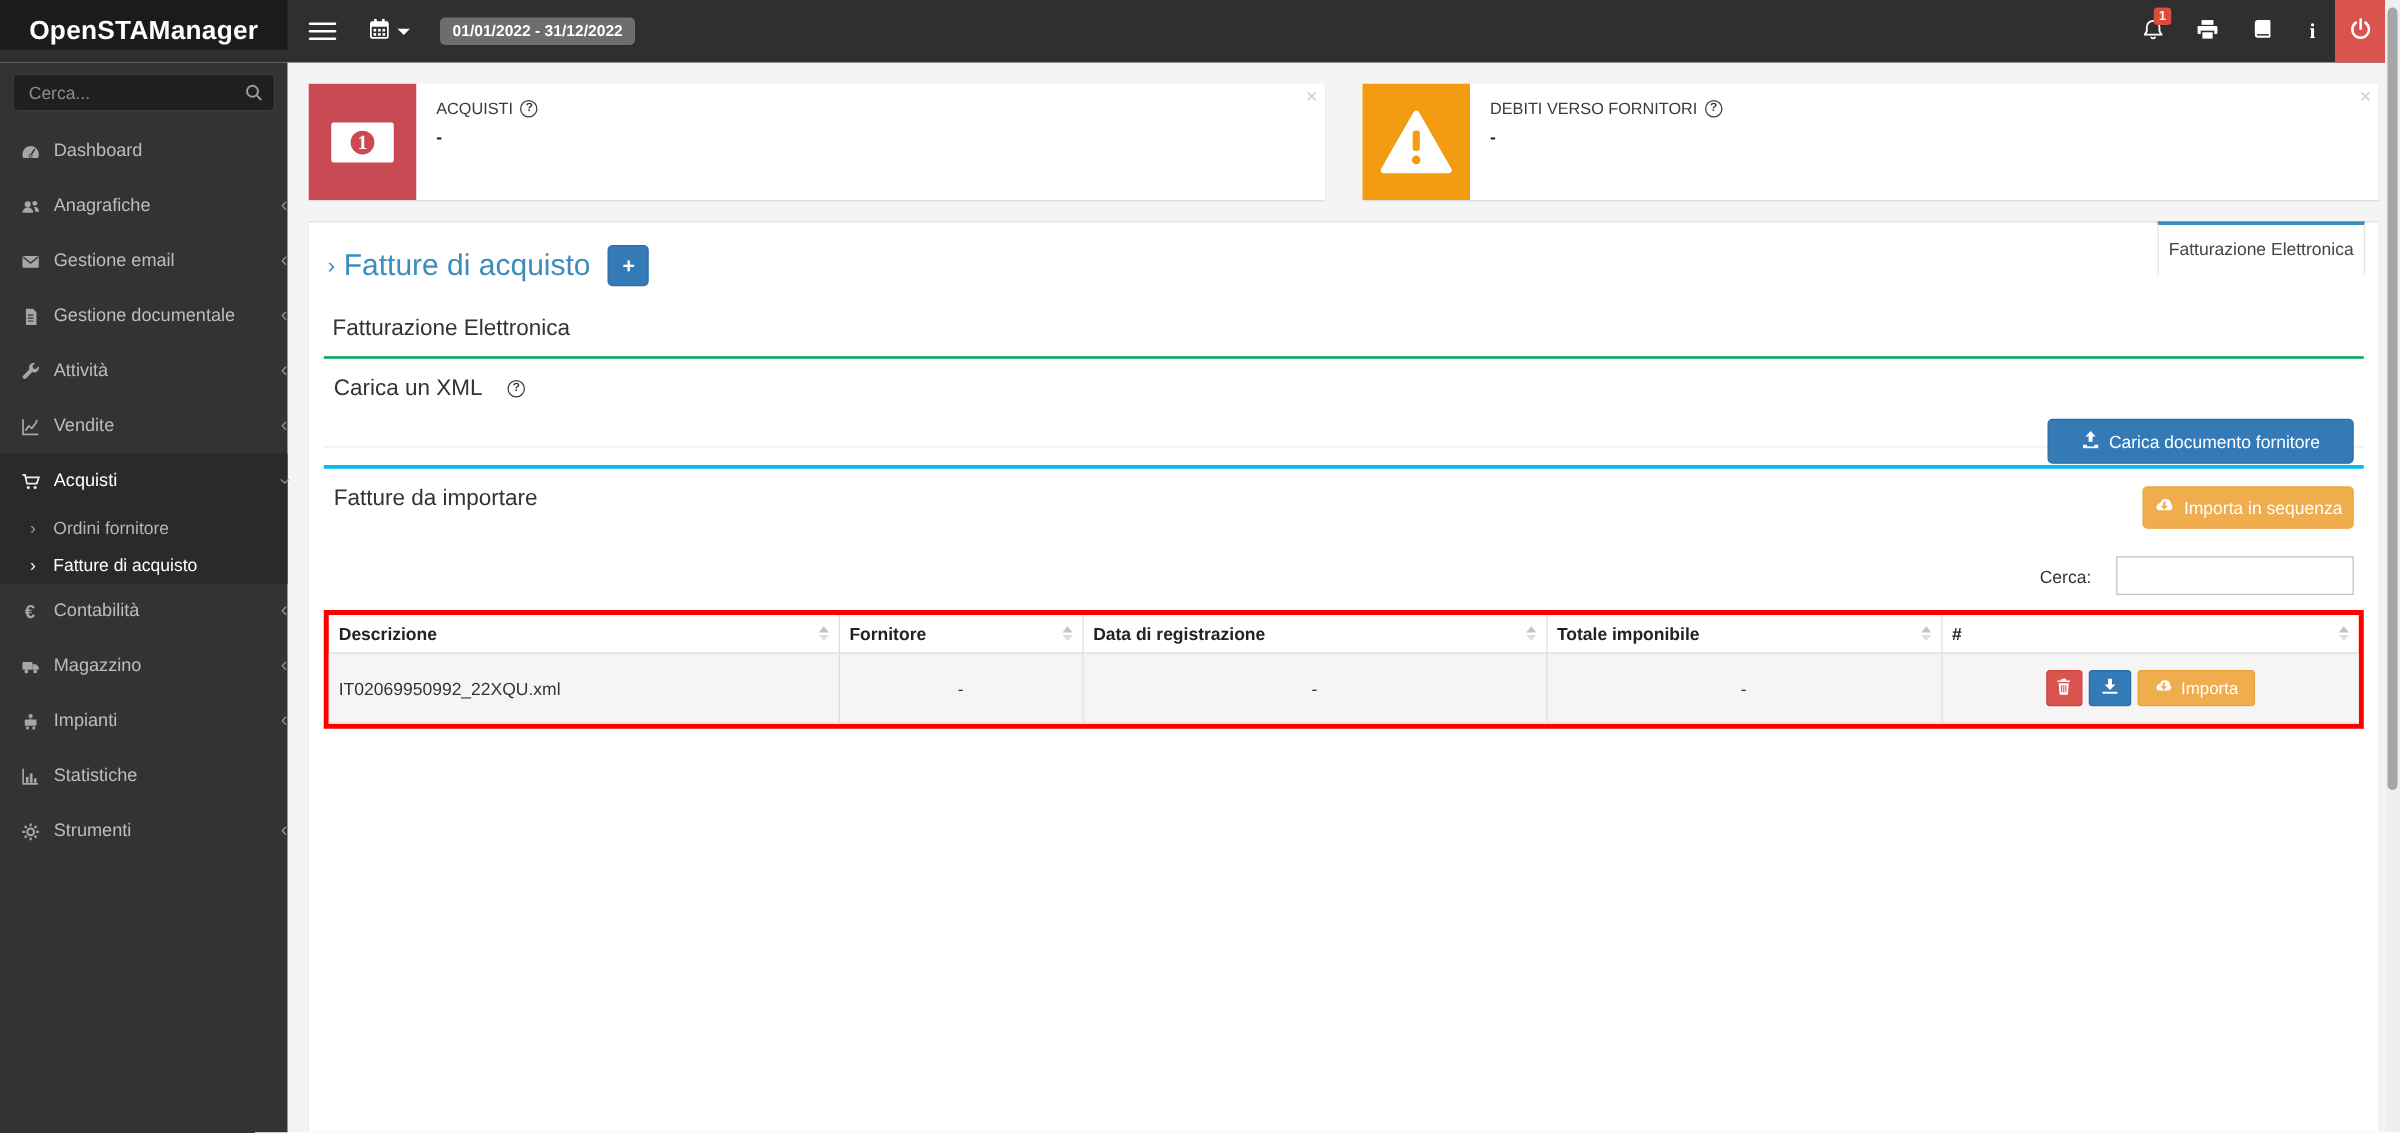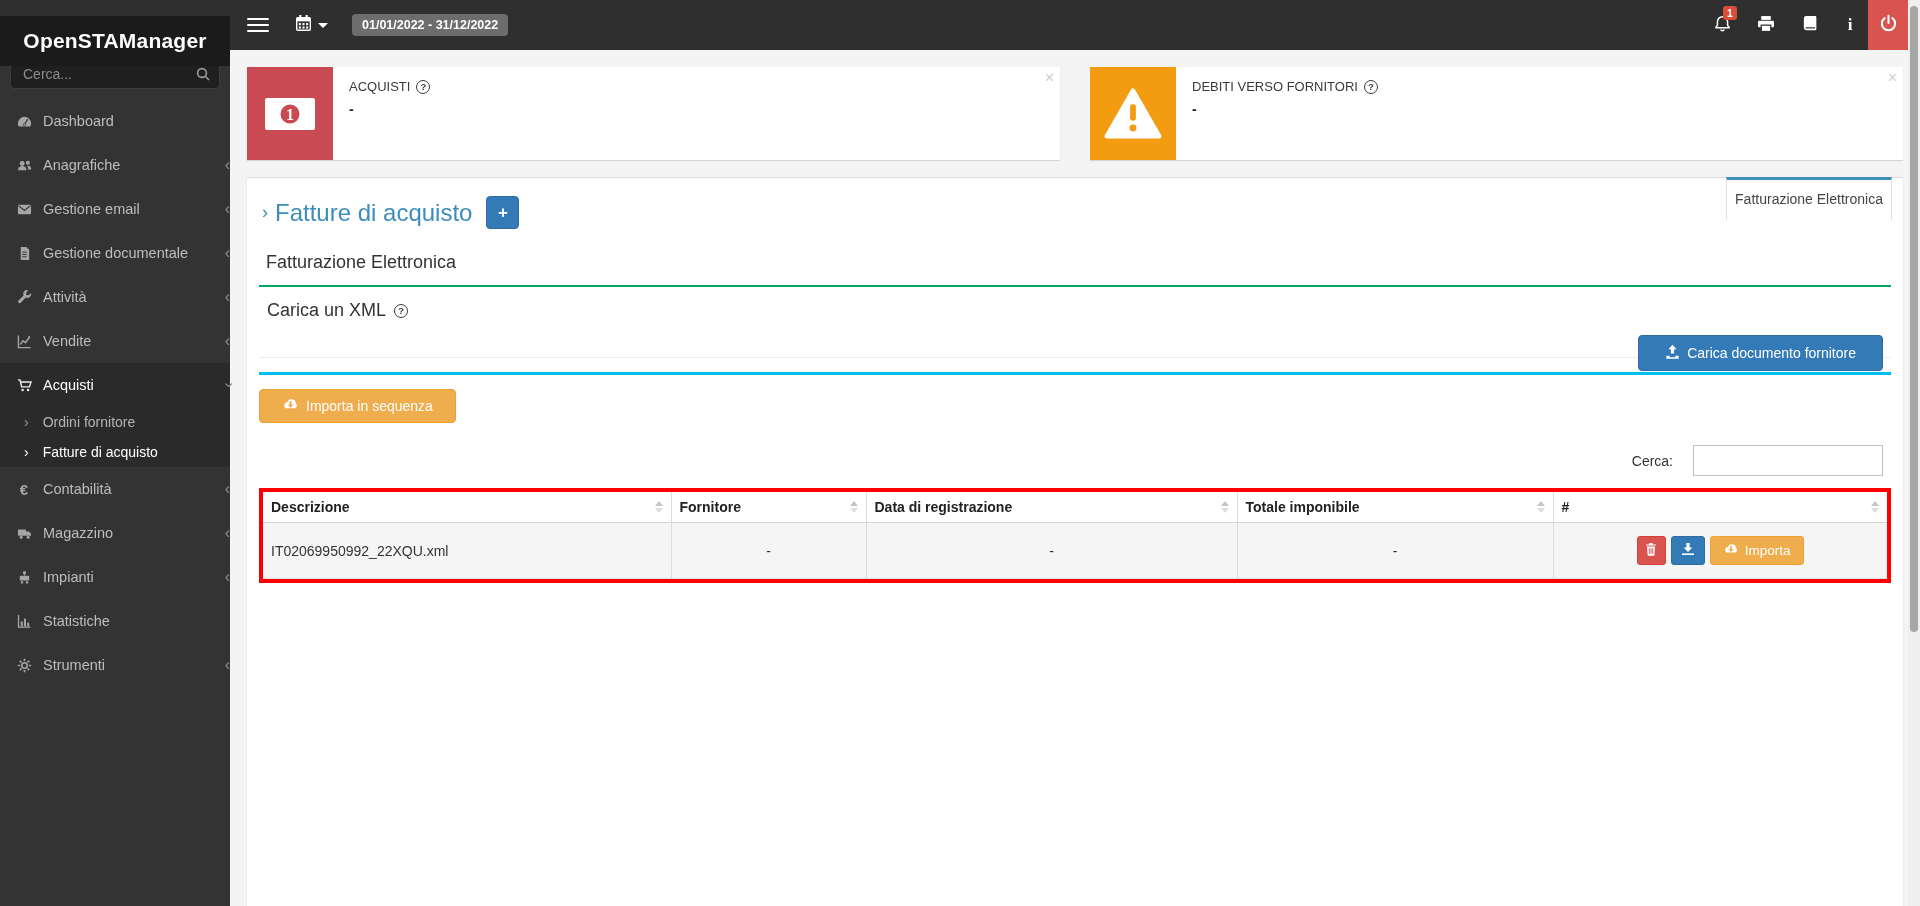--- a/index.html
+++ b/index.html
@@ -2,21 +2,21 @@
 <html><head>
 <meta charset="utf-8">
 <style>
   * { margin:0; padding:0; box-sizing:border-box; }
   html,body { width:1920px; height:906px; overflow:hidden; background:#fff;
               font-family:"Liberation Sans","DejaVu Sans",sans-serif; font-size:14px; color:#333; }
   .stage { position:relative; width:1920px; height:906px; }
 
   
   .navbar { position:absolute; top:0; left:0; width:1920px; height:50px; background:#2f2f2f; z-index:20; }
-  .logo { position:absolute; left:0; top:16px; width:230px; height:50px; background:#1b1b1b;
+  .logo { position:absolute; left:0; top:0; width:230px; height:40px; background:#1b1b1b;
           color:#fff; font-size:21px; font-weight:bold; line-height:50px; text-align:center; letter-spacing:.2px; cursor:pointer; }
   .nav-left { position:absolute; left:230px; top:0; height:50px; display:flex; align-items:center; }
   .burger { margin-left:17px; width:22px; height:50px; display:flex; flex-direction:column; justify-content:center; gap:3.5px; cursor:pointer; }
   .burger i { display:block; height:2.6px; background:#fff; border-radius:1px; }
   .cal-group { margin-left:26px; display:flex; align-items:center; gap:6px; cursor:pointer; height:50px; }
   .caret-down { width:0; height:0; border-left:5px solid transparent; border-right:5px solid transparent; border-top:5px solid #fff; }
   .date-badge { margin-left:24px; background:#6d6d6d; color:#fff; font-weight:bold; font-size:12.5px;
                 padding:4px 10px; border-radius:4px; cursor:pointer; white-space:nowrap; }
   .nav-right { position:absolute; right:12px; top:0; height:50px; display:flex; }
   .nav-ico { width:44px; height:50px; display:flex; align-items:center; justify-content:center; position:relative; cursor:pointer; }
@@ -75,32 +75,32 @@
   .title-row { height:56px; padding:13px 15px 0; display:flex; align-items:center; }
   .bc-ar { color:#3c8dbc; font-size:18px; margin-right:7px; }
   .page-title { color:#3c8dbc; font-size:24px; font-weight:normal; }
   .plus-btn { margin-left:14px; width:33px; height:33px; background:#337ab7; border:1px solid #2e6da4; border-radius:4px;
               color:#fff; font-size:17px; font-weight:bold; display:flex; align-items:center; justify-content:center; cursor:pointer; }
   .section-h { margin:18px 0 12px; padding-left:19px; font-size:18px; font-weight:normal; color:#333; }
 
   .panel { margin:0 12px; background:#fff; position:relative; }
   .panel.green { border-top:2px solid #00a65a; border-bottom:1px solid #ededed; }
   .panel.cyan { border-top:3px solid #00c0ef; margin-top:14px; }
-  .panel-h { font-size:18px; color:#333; padding:13px 8px 10px; display:flex; align-items:center; gap:8px; }
+  .panel-h { font-size:18px; color:#333; padding:13px 8px 10px; display:flex; align-items:center; gap:20px; }
   .panel-h-row { display:flex; align-items:flex-start; justify-content:space-between; padding-right:8px; }
   .upload-body { padding:8px 8px 18px; position:relative; }
   .file-input { display:flex; align-items:center; width:1204px; height:35px; border:1px solid #bfbfbf; border-radius:3px;
                 background:#fff; padding:0 8px; gap:11px; cursor:pointer; }
   .browse-btn { border:1px solid #9c9ca3; background:#f6f6f6; border-radius:4px; padding:3px 11px; font-size:13.5px; color:#000; cursor:pointer; }
   .nofile { color:#555; font-size:14px; }
   .btn { display:inline-flex; align-items:center; gap:7px; border-radius:4px; color:#fff; font-size:14px; cursor:pointer; }
   .btn.blue { background:#337ab7; border:1px solid #2e6da4; }
   .btn.orange { background:#f0ad4e; border:1px solid #eea236; }
   .upload-btn { position:absolute; right:8px; top:4px; height:36px; padding:0 26px; }
-  .seq-btn { height:34px; padding:0 22px; margin-top:14px; }
+  .seq-btn { height:34px; padding:0 8px; margin-top:14px; }
 
   .cerca-row { display:flex; justify-content:flex-end; align-items:center; gap:20px; padding:22px 8px 0; }
   .cerca-row label { font-size:14px; color:#333; }
   .cerca-row input { width:190px; height:31px; border:1px solid #c0c0c0; background:#fff; padding:0 8px; outline:none; font-family:inherit; }
 
   .red-wrap { margin:12px 0 0; border:4px solid #ff0000; }
   table.dt { width:100%; border-collapse:collapse; table-layout:fixed; }
   .dt th { font-size:14px; font-weight:bold; color:#222; text-align:left; padding:7px 22px 7px 8px; position:relative;
            border-bottom:1px solid #d5d5d5; cursor:pointer; }
   .dt th + th, .dt td + td { border-left:1px solid #ddd;margin-left:40px; }
@@ -406,20 +406,23 @@
                   <path d="M1.5 12.6h3.4v1.5h6.2v-1.5h3.4v3H1.5z"></path>
                 </svg>
             </span>
             <span>Carica documento fornitore</span>
           </div>
         </div>
       </div>
 
       <div class="panel cyan">
         <div class="panel-h-row">
+          <div class="panel-h">
+            <span>Fatture da importare</span>
+          </div>
           <div class="btn orange seq-btn">
             <span>
               <svg width="17" height="13" viewBox="0 0 18 14">
                   <path fill="#fff" d="M14.8 5.9A4.7 4.7 0 0 0 5.6 4.7 3.5 3.5 0 0 0 3.6 11h10.3a2.9 2.9 0 0 0 .9-5.1z"></path>
                   <path fill="#f0ad4e" d="M8 3.5h2V7h2.1L9 10.6 5.9 7H8z"></path>
                 </svg>
             </span>
             <span>Importa in sequenza</span>
           </div>
         </div>

